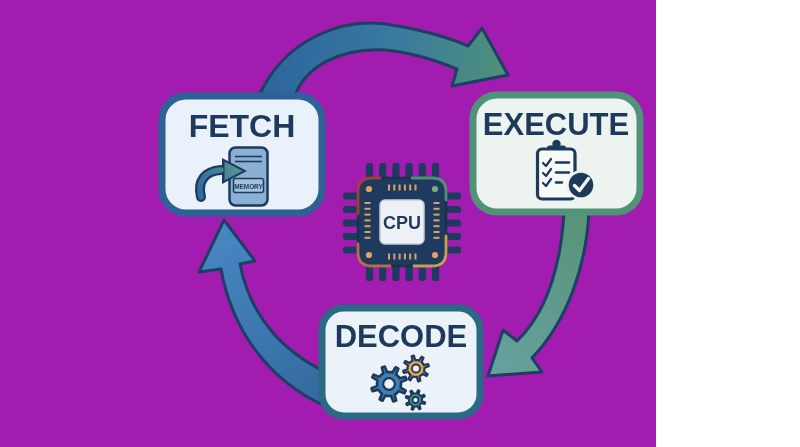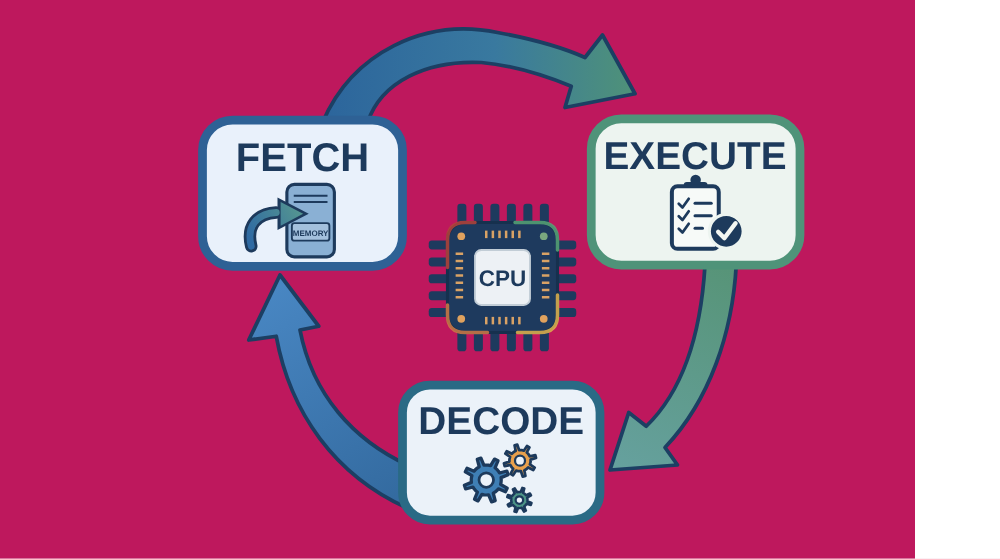--- a/index.html
+++ b/index.html
@@ -1,19 +1,19 @@
 <!DOCTYPE html>
 <html><head>
 <meta charset="utf-8">
 <style>
   html,body{margin:0;padding:0;background:#ffffff;}
   .stage{
     position:relative;
-    width:732px;height:447px;
-    background:#be185d;
+    width:656px;height:447px;
+    background:#a21caf;
     overflow:hidden;
     font-family:"Liberation Sans", sans-serif;
   }
   svg{position:absolute;top:0;left:0;}
   text{font-family:"Liberation Sans", sans-serif;}
   .node-label{font-weight:700;fill:#1d3a5c;}
 </style>
 </head>
 <body>
 

